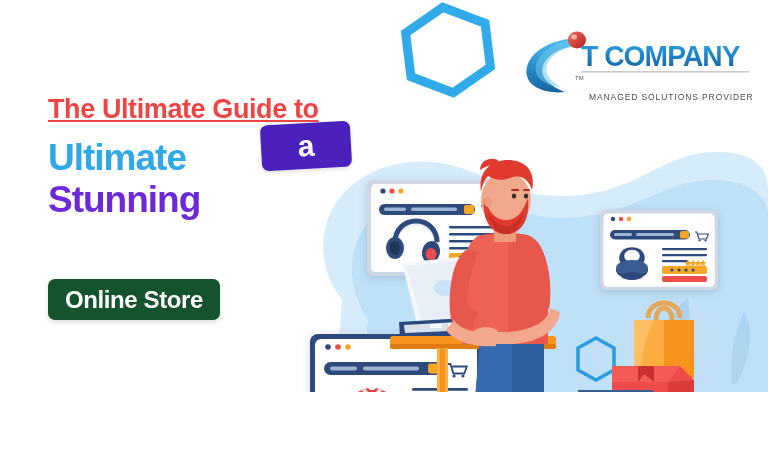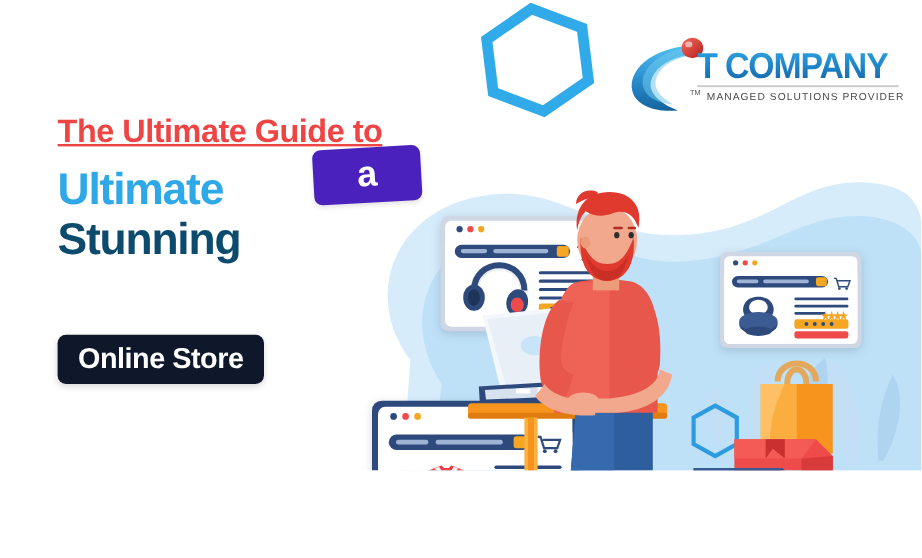--- a/index.html
+++ b/index.html
@@ -9,49 +9,49 @@
   
   .blob-wrap{position:absolute;left:0;top:0;width:768px;height:465px;overflow:hidden;}
 
   
   .headline{position:absolute;left:48px;top:96px;width:350px;}
   .hl-top{font-size:27px;font-weight:bold;color:#ef4444;letter-spacing:-0.4px;line-height:1;
           white-space:nowrap;text-decoration:underline;}
   .hl-rowa{position:relative;margin-top:13px;height:44px;}
   .hl-big{font-size:37px;font-weight:bold;color:#2FA8E8;letter-spacing:-1px;line-height:44px;
           white-space:nowrap;}
-  .hl-line2{font-size:37px;font-weight:bold;color:#0c4a6e;letter-spacing:-1px;line-height:44px;
+  .hl-line2{font-size:37px;font-weight:bold;color:#6d28d9;letter-spacing:-1px;line-height:44px;
             margin-top:-2px;white-space:nowrap;}
   .hl-line3{font-size:37px;font-weight:bold;color:#2FA8E8;letter-spacing:-1.2px;line-height:44px;
             margin-top:-2px;white-space:nowrap;}
 
   .badge-a{position:absolute;left:213px;top:-13px;width:90px;height:46px;background:#4A21BC;
            border-radius:7px;transform:rotate(-3.2deg);box-shadow:0 2px 4px rgba(0,0,0,.12);}
   .badge-a span{display:block;width:100%;text-align:center;line-height:46px;color:#fff;
                 font-size:30px;font-weight:bold;}
 
-  .badge-store{position:absolute;left:48px;top:279px;height:41px;background:#0f172a;
+  .badge-store{position:absolute;left:48px;top:279px;height:41px;background:#14532d;
                border-radius:7px;padding:0 17px;display:flex;align-items:center;
                box-shadow:0 2px 5px rgba(0,0,0,.15);}
   .badge-store span{color:#fff;font-size:24px;font-weight:bold;letter-spacing:-0.4px;}
 
   
   .starburst{position:absolute;left:63px;top:393px;width:140px;height:140px;background:#4A21BC;}
 
   
   .hex-top{position:absolute;left:398px;top:2px;width:100px;height:96px;}
 
   
   .logo{position:absolute;left:519px;top:26px;width:232px;height:74px;}
   .logo-word{position:absolute;left:62px;top:15px;font-size:30px;font-weight:bold;
              letter-spacing:-1px;line-height:1;white-space:nowrap;
              background:linear-gradient(180deg,#2FA3E0 0%,#1C7FC4 55%,#15639E 100%);
              -webkit-background-clip:text;background-clip:text;color:transparent;
              font-family:"Liberation Sans", sans-serif;transform:scaleX(.94);transform-origin:left top;}
-  .logo-sub{position:absolute;left:70px;top:49px;font-size:8.5px;letter-spacing:.9px;color:#4a4a4a;
+  .logo-sub{position:absolute;left:70px;top:66px;font-size:8.5px;letter-spacing:.9px;color:#4a4a4a;
             white-space:nowrap;}
   .logo-tm{position:absolute;left:56px;top:49px;font-size:6px;color:#555;}
 
   
   .illus{position:absolute;left:282px;top:0;width:486px;height:465px;}
 
   
   .card-shadow{filter:drop-shadow(0 2px 4px rgba(20,40,80,.18));}
 </style>
 </head>

